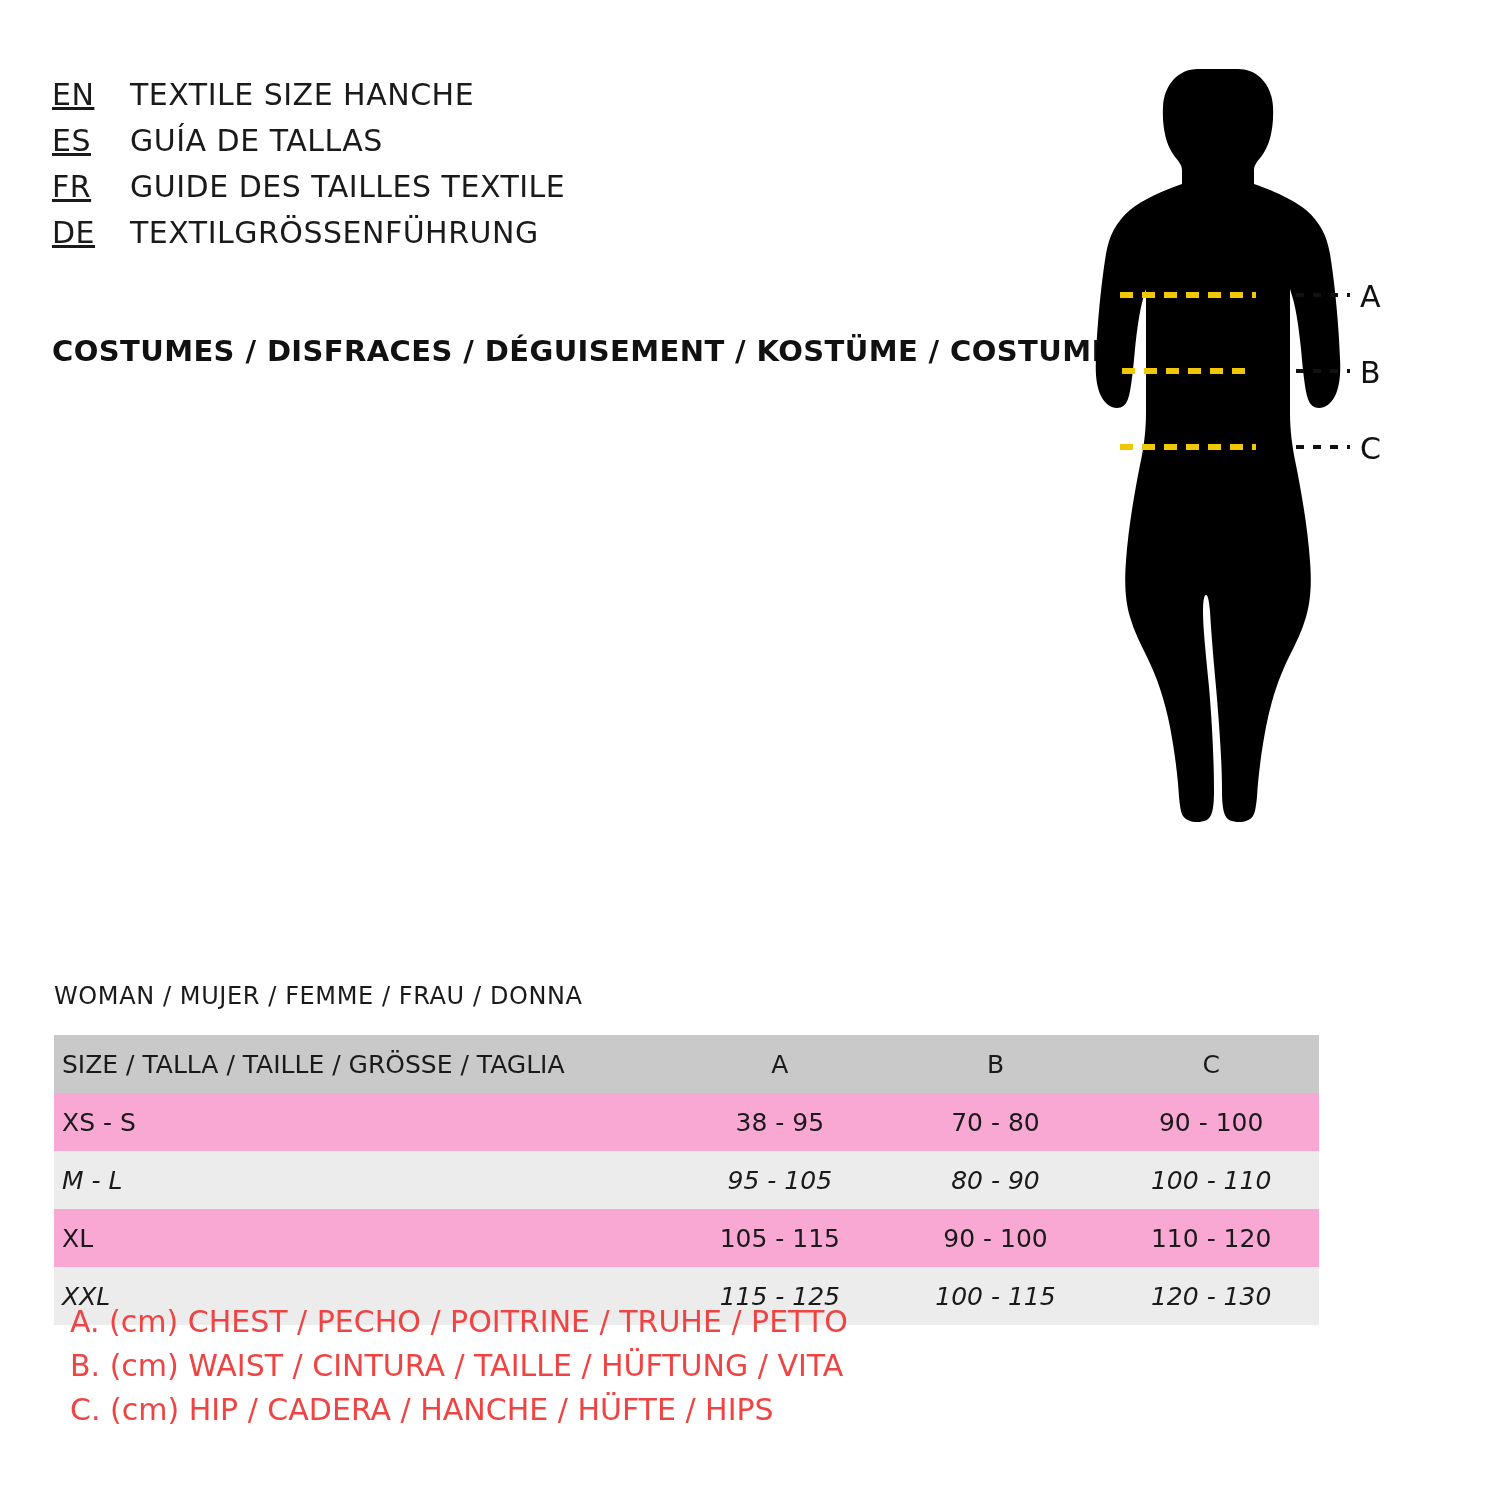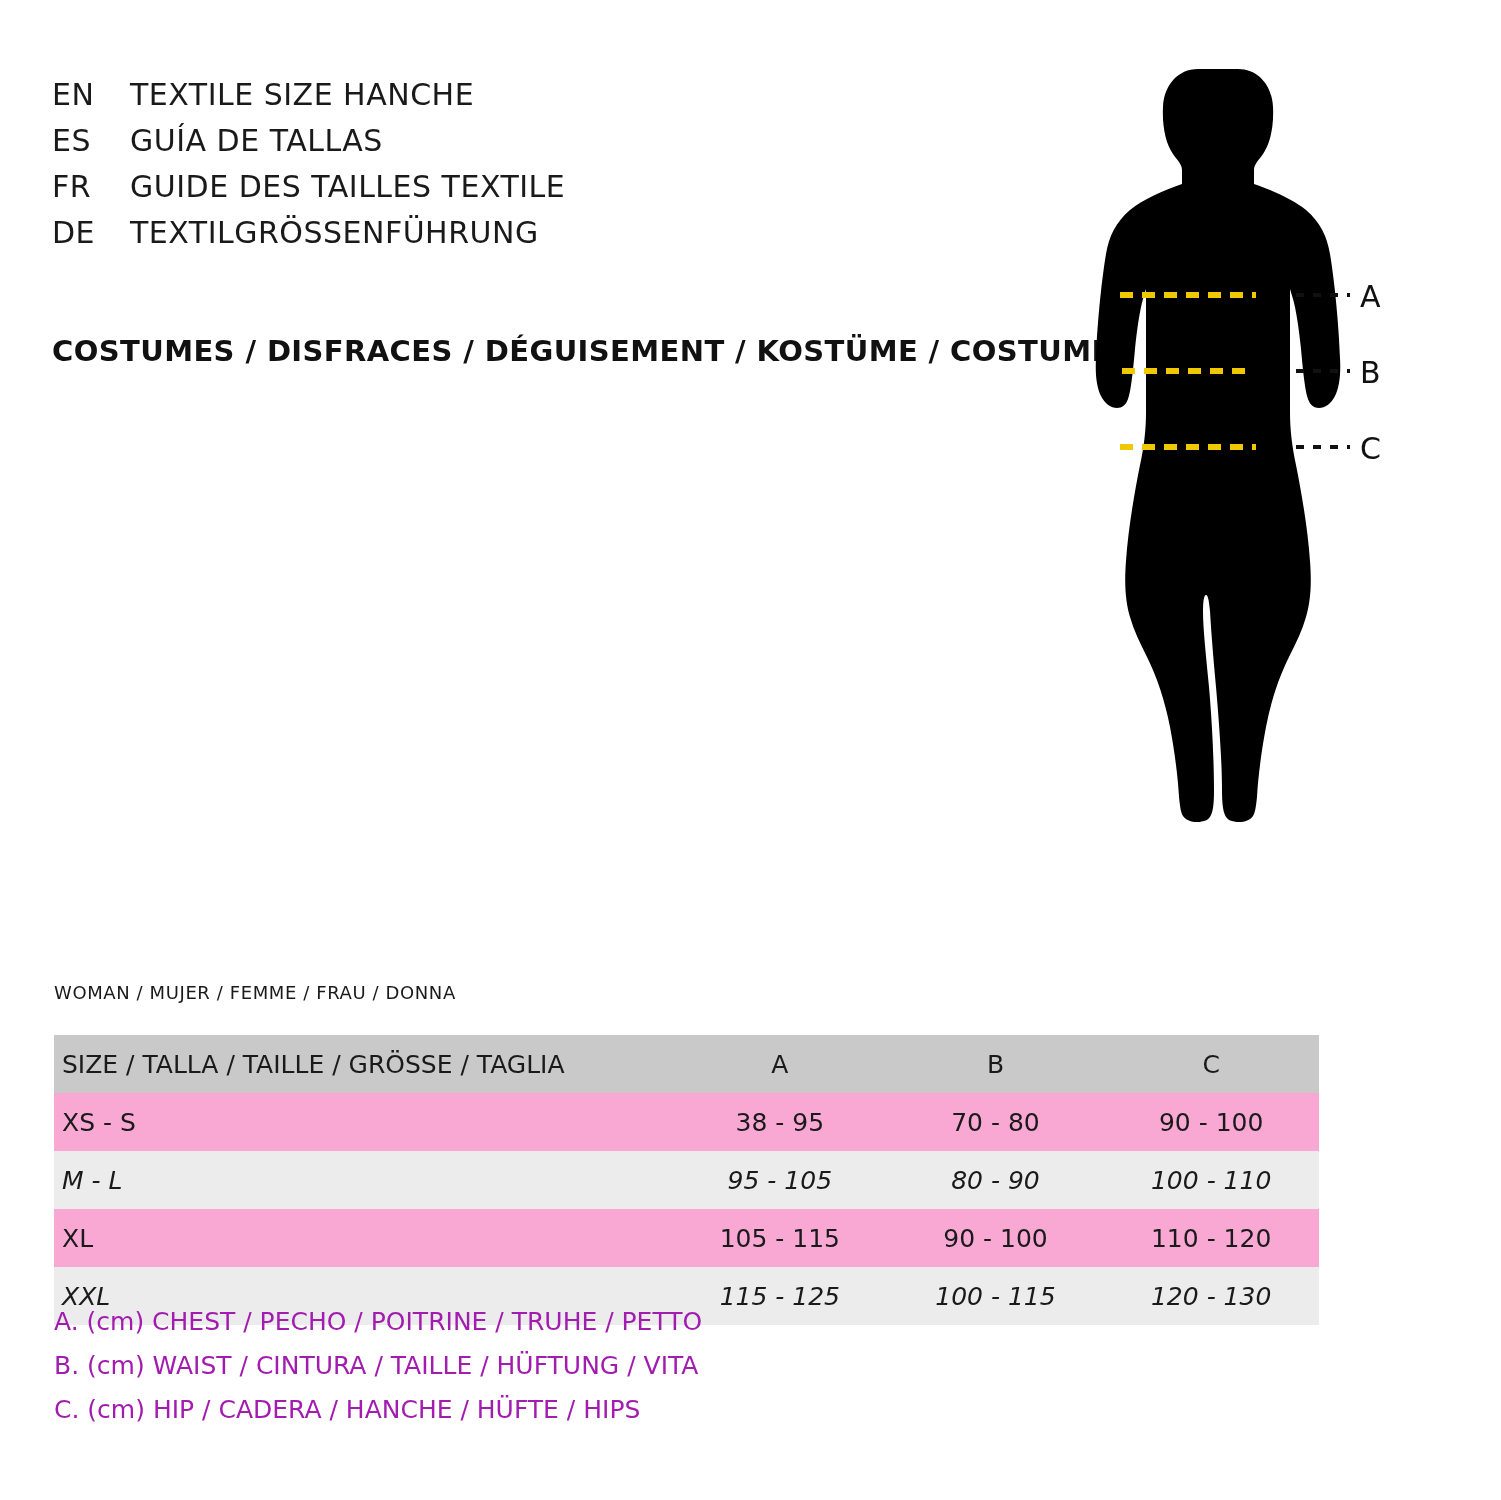--- a/index.html
+++ b/index.html
@@ -27,20 +27,21 @@
     display: flex;
     align-items: baseline;
     font-size: 30px;
     letter-spacing: 0.5px;
     line-height: 46px;
     color: #1a1a1a;
   }
   .lang-code {
     width: 78px;
     flex: 0 0 78px;
+    text-decoration: underline;
   }
   .lang-text {
     flex: 1 1 auto;
   }
 
   .costumes-line {
     position: absolute;
     left: 52px;
     top: 334px;
     font-size: 29px;
@@ -67,21 +68,21 @@
     font-size: 30px;
     color: #111111;
     font-family: "DejaVu Sans", sans-serif;
   }
 
   
   .table-title {
     position: absolute;
     left: 54px;
     top: 982px;
-    font-size: 18px;
+    font-size: 24px;
     letter-spacing: 0.6px;
     color: #1a1a1a;
     text-align: right;
   }
 
   table.size-table {
     position: absolute;
     left: 54px;
     top: 1035px;
     width: 1265px;
@@ -109,25 +110,25 @@
     background: #f9a8d4;
   }
   table.size-table tbody tr.row-odd {
     background: #ececec;
     font-style: italic;
   }
 
   
   .legend {
     position: absolute;
-    left: 54px;
+    left: 70px;
     top: 1300px;
-    font-size: 25px;
+    font-size: 30px;
     line-height: 44px;
-    color: #a21caf;
+    color: #ef4444;
   }
 </style>
 </head>
 <body>
 
 <div class="lang-block">
   <div class="lang-row">
     <span class="lang-code">EN</span>
     <span class="lang-text">TEXTILE SIZE HANCHE</span>
   </div>

